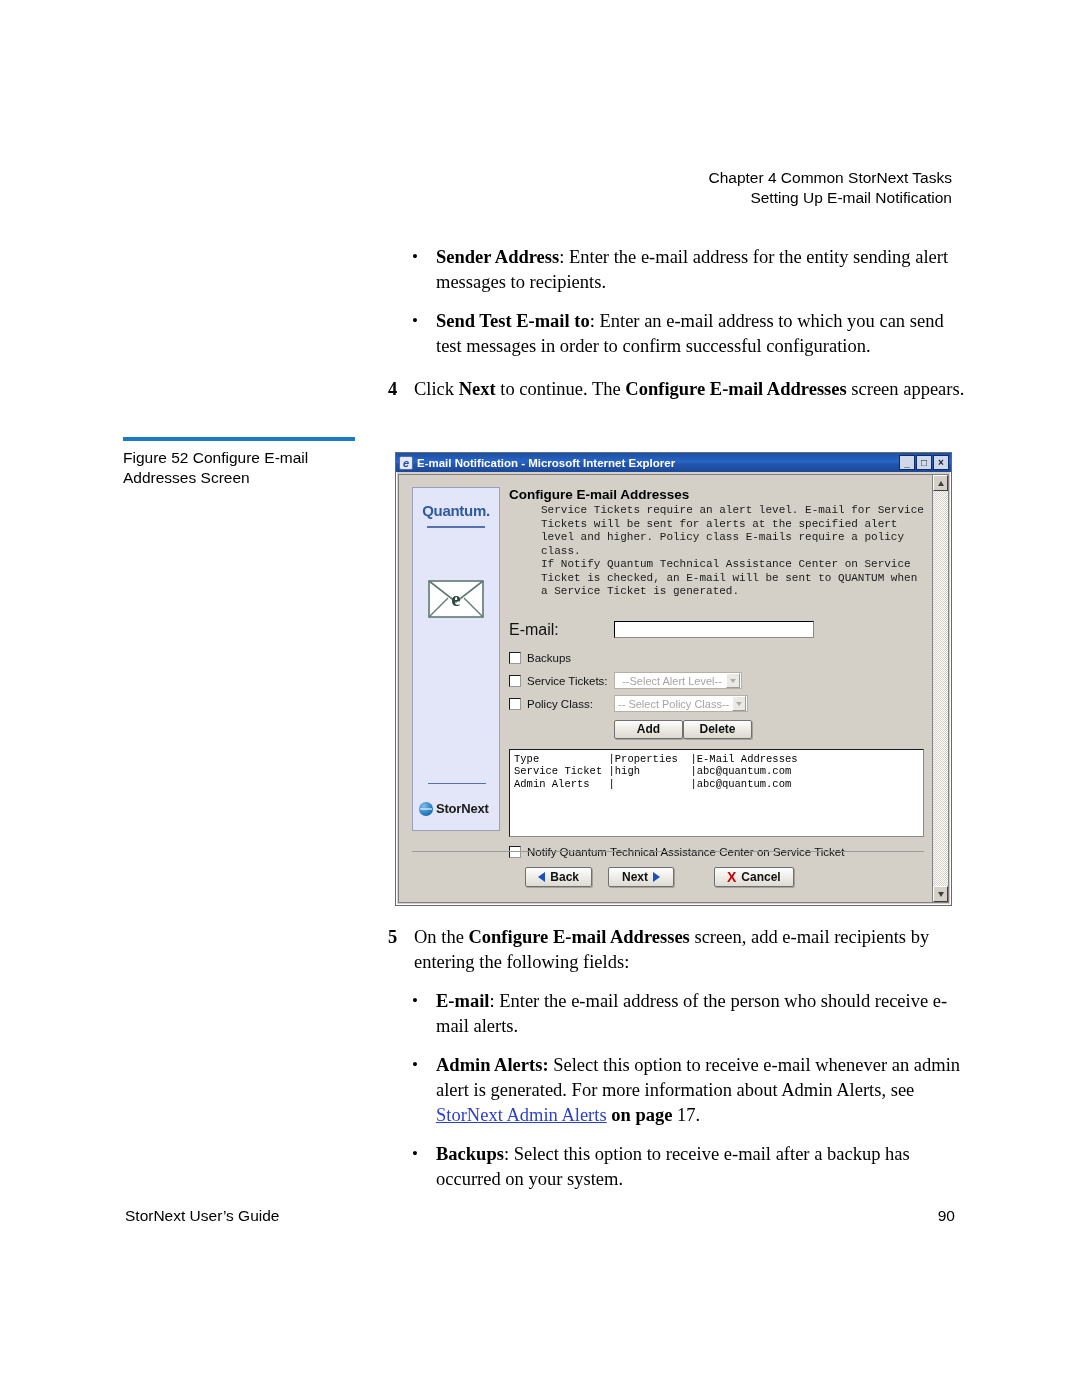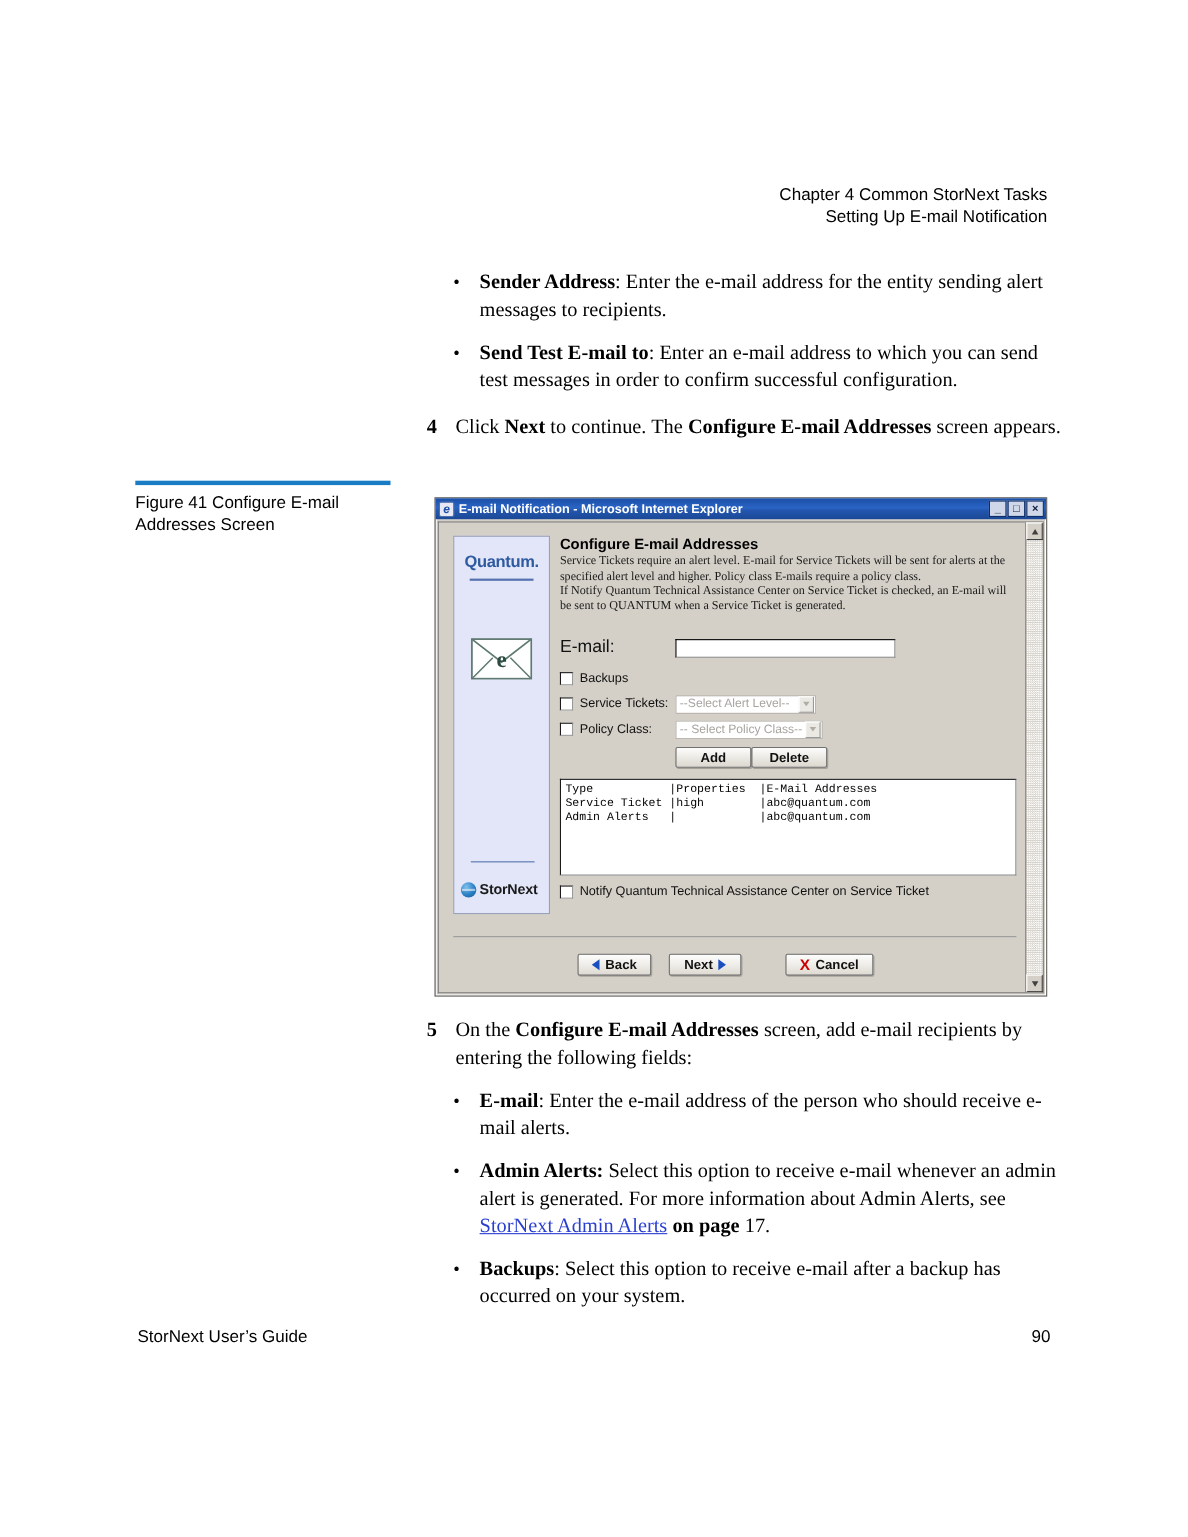--- a/index.html
+++ b/index.html
@@ -245,22 +245,22 @@
   .panel-main {
     position: absolute;
     left: 110px; top: 12px; right: 8px;
   }
   .dlg-title {
     font-family: "Liberation Sans", sans-serif;
     font-size: 13.5px; font-weight: bold; color: #000;
     margin-bottom: 2px;
   }
   .dlg-desc {
-    font-family: Liberation Serif, serif;
-    font-size: 11px; line-height: 13.5px; color: #1a1a1a;
+    font-family: Liberation Mono, monospace;
+    font-size: 11px; line-height: 13.5px; color: #1a1a1a; margin-left: 32px;
   }
   .dlg-desc p { margin: 0; }
 
   .form-area { margin-top: 22px; }
   .email-row { display: flex; align-items: center; margin-bottom: 10px; }
   .email-label {
     width: 105px;
     font-family: "Liberation Sans", sans-serif;
     font-size: 16px; color: #111;
   }
@@ -307,21 +307,21 @@
     display: flex; align-items: center; justify-content: center;
     margin-right: 1px; flex: 0 0 auto;
   }
   .sel-arrow i {
     width: 0; height: 0;
     border-left: 3.5px solid transparent;
     border-right: 3.5px solid transparent;
     border-top: 4px solid #b0aca6;
     display: block;
   }
-  #sel-alert { width: 128px; }
+  #sel-alert { width: 128px; text-align: center; }
   #sel-policy { width: 134px; }
 
   .btn-row {
     display: flex; gap: 0;
     margin-top: 7px; margin-left: 105px;
   }
   .xp-btn {
     min-width: 69px; height: 19px;
     background: linear-gradient(to bottom, #fdfdfd 0%, #eceae4 50%, #dcd8d0 100%);
     border: 1px solid #707070;
@@ -427,21 +427,21 @@
   <div class="num-item">
     <span class="num">4</span>
     <span class="para" style="display:inline;">
       <span>Click </span><span class="b">Next</span><span> to continue. The </span><span class="b">Configure E-mail Addresses</span><span> screen appears.</span>
     </span>
   </div>
 </div>
 
 <div class="fig-caption">
   <div class="fig-rule"></div>
-  <div class="fig-text">Figure 41  Configure E-mail Addresses Screen</div>
+  <div class="fig-text">Figure 52  Configure E-mail Addresses Screen</div>
 </div>
 
 <div class="ie-window">
 
   <div class="titlebar">
     <div class="ie-icon">e</div>
     <div class="title-text">E-mail Notification - Microsoft Internet Explorer</div>
     <div class="win-btns">
       <div class="win-btn">_</div>
       <div class="win-btn">□</div>

